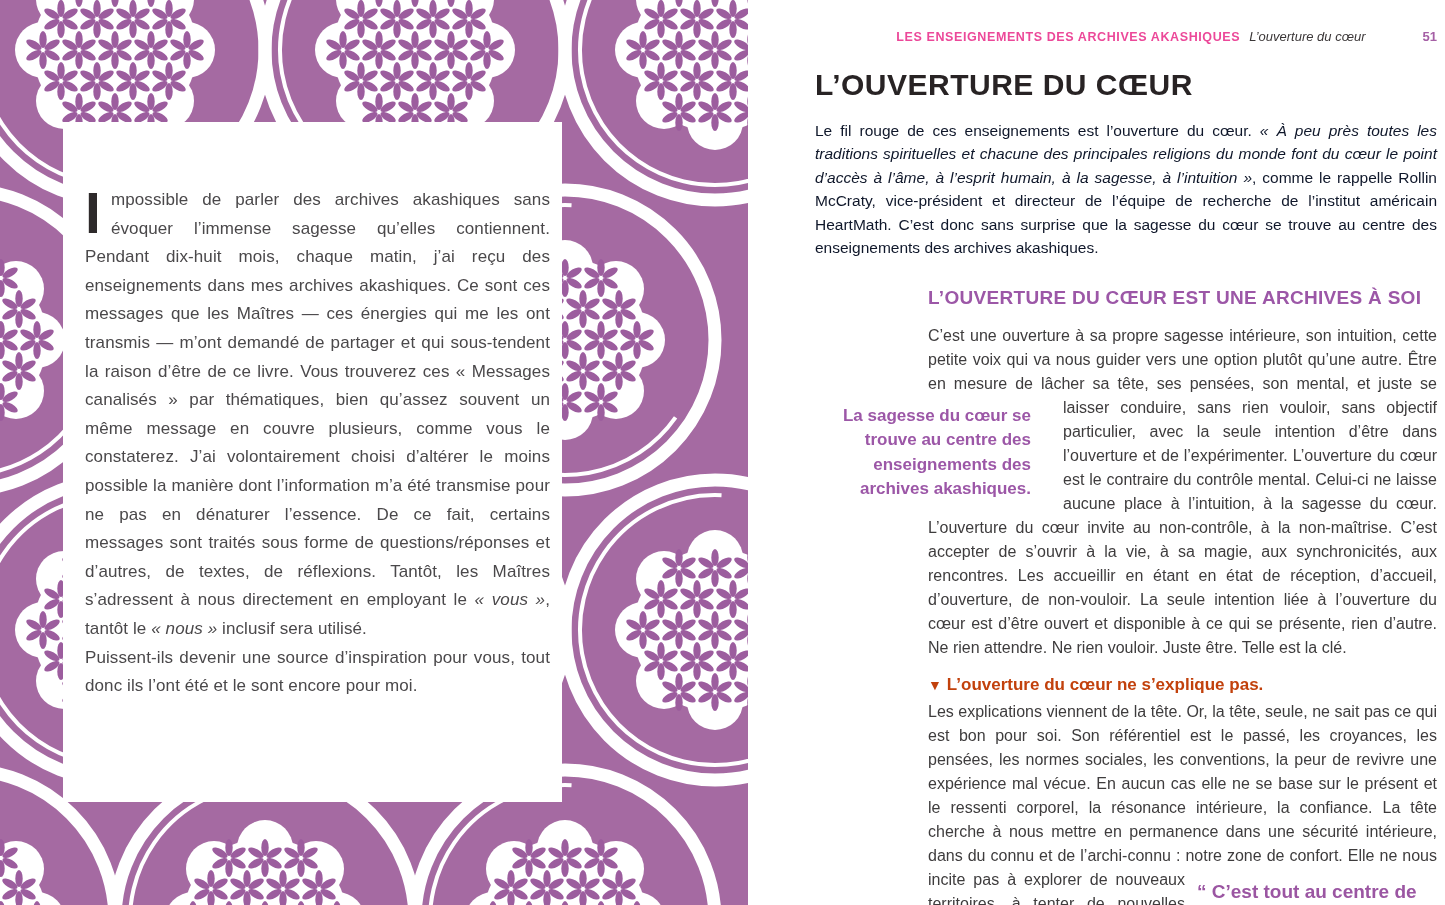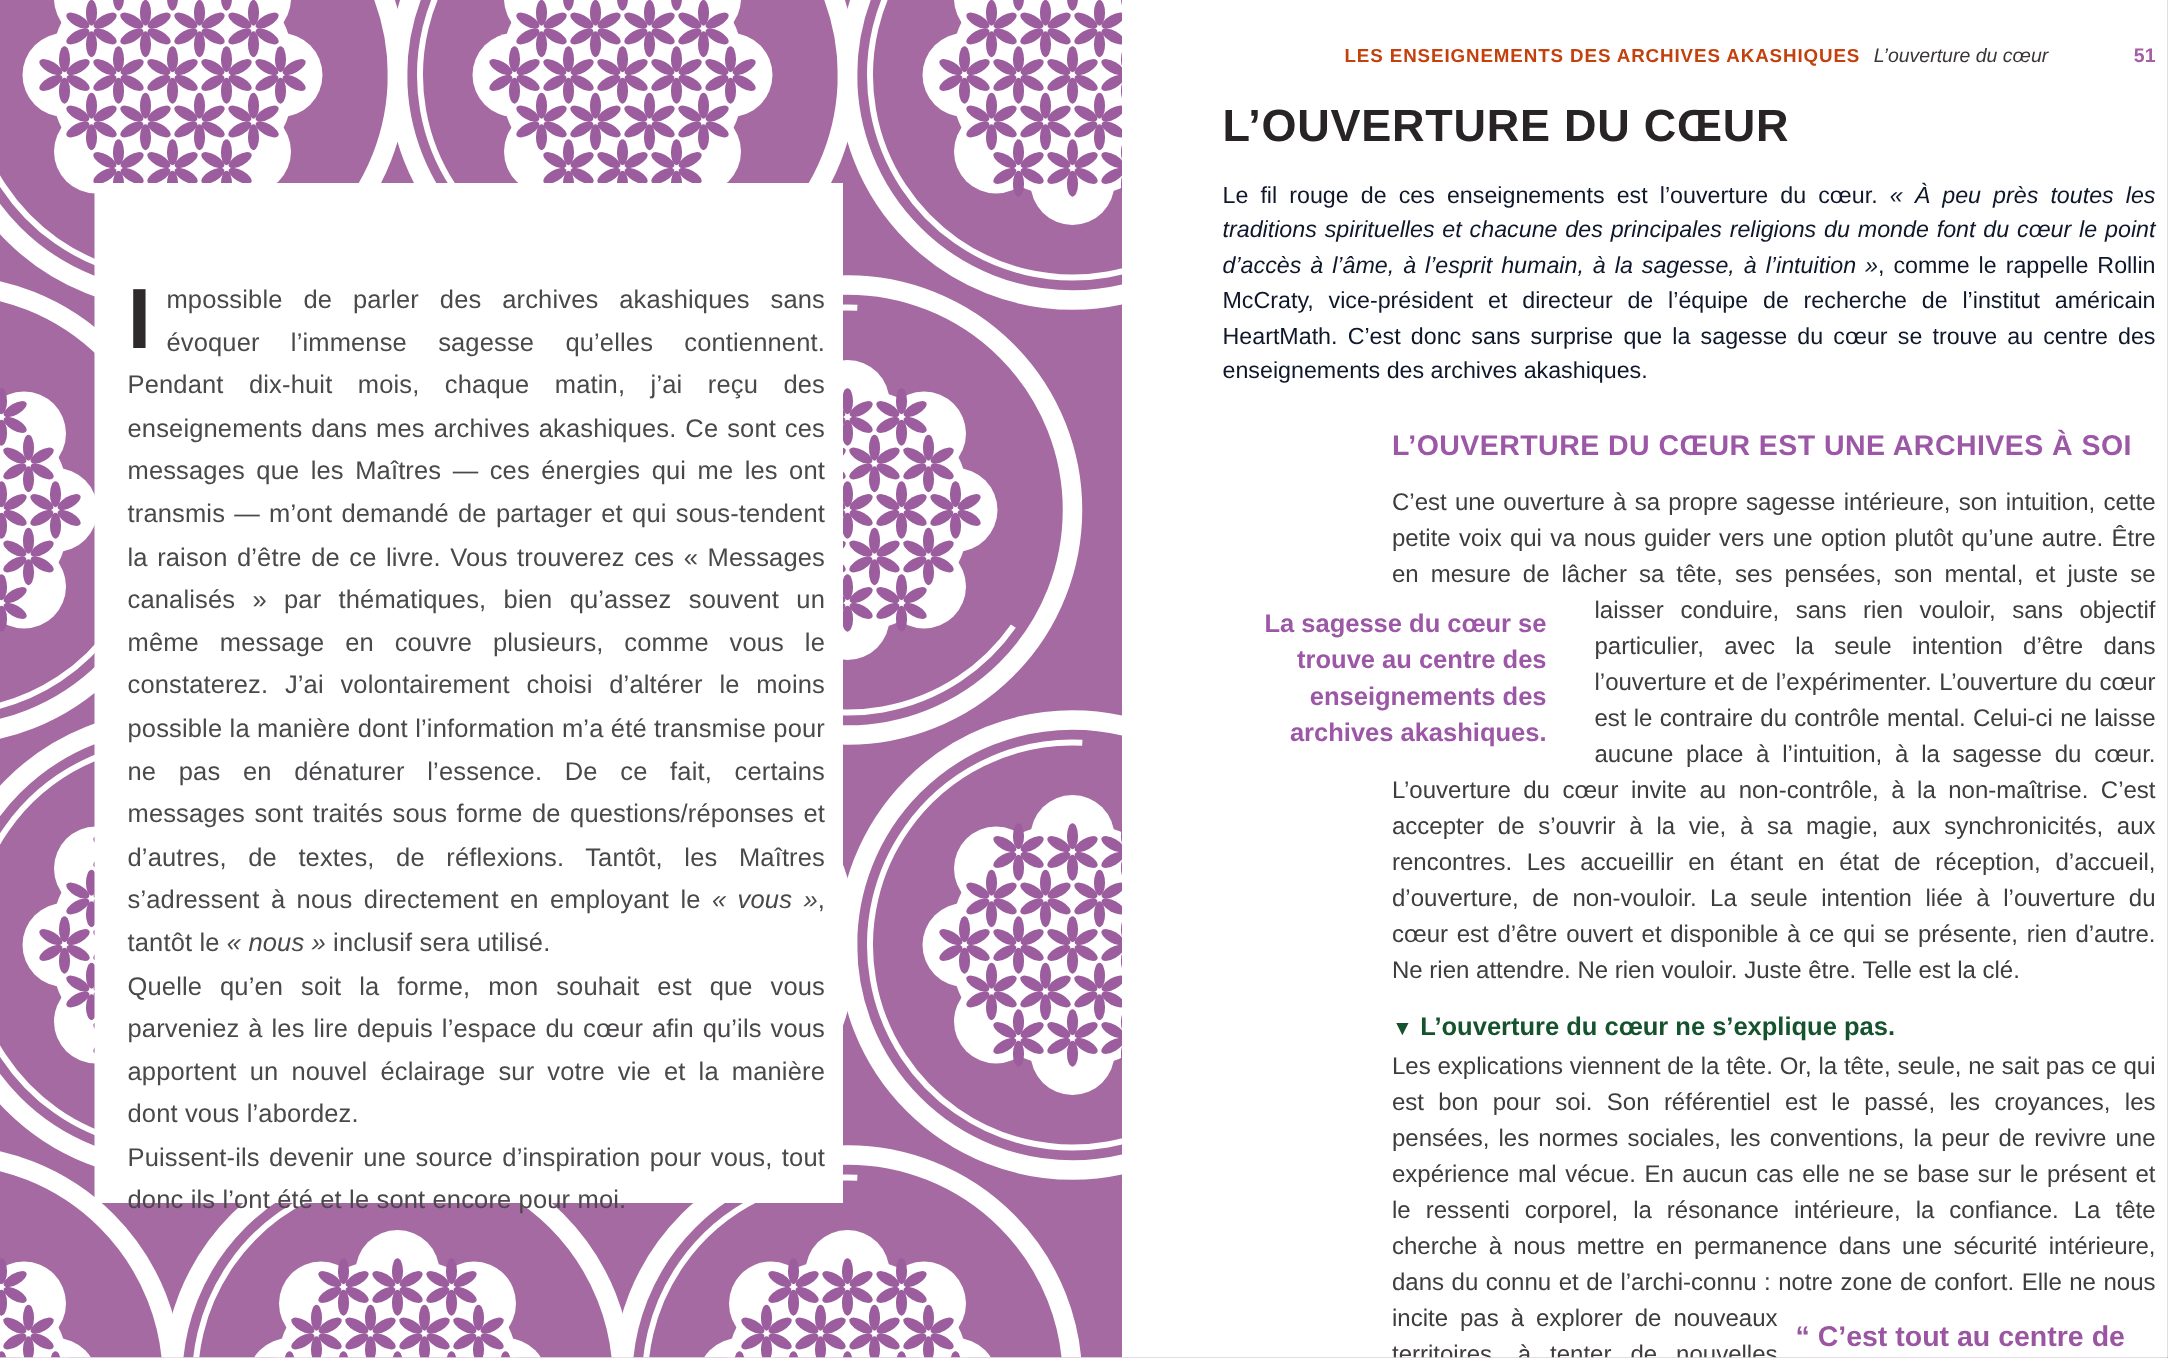--- a/index.html
+++ b/index.html
@@ -26,42 +26,42 @@
   }
   
   .page-right{
     position:relative;width:697px;height:905px;box-sizing:border-box;
     padding:30px 8px 0 67px;background:#ffffff;flex:0 0 697px;
   }
   .running-header{
     display:flex;justify-content:flex-end;align-items:baseline;gap:9px;
     font-size:12.5px;line-height:1;white-space:nowrap;
   }
-  .rh-kicker{font-weight:bold;letter-spacing:0.6px;color:#c2410c;}
+  .rh-kicker{font-weight:bold;letter-spacing:0.6px;color:#ec4899;}
   .rh-chapter{font-style:italic;font-size:13px;color:#3a3637;}
   .rh-page{font-weight:bold;font-size:13px;color:#a55fa5;margin-left:48px;}
   h1.chapter-title{
     margin:24px 0 0 0;font-size:30px;line-height:1.1;font-weight:bold;
     letter-spacing:0.5px;color:#282324;
   }
   p.intro{
     margin:18px 0 0 0;font-size:15.5px;line-height:23.5px;
     text-align:justify;color:#0f172a;
   }
   .body-col{margin-left:113px;}
   h2.section-title{
     margin:27px 0 0 0;font-size:19px;line-height:1.2;font-weight:bold;
     letter-spacing:0.3px;color:#9c57a7;
   }
   p.body{
     margin:15px 0 0 0;font-size:16px;line-height:24px;
     text-align:justify;color:#3e3c3d;position:relative;
   }
   h3.subheading{
-    margin:14px 0 0 0;font-size:17px;font-weight:bold;color:#14532d;line-height:1.3;
+    margin:14px 0 0 0;font-size:17px;font-weight:bold;color:#c2410c;line-height:1.3;
   }
   h3.subheading .tri{font-size:14px;margin-right:5px;}
   p.para-b{margin-top:4px;}
   .note-float{float:left;width:135px;height:118px;position:relative;}
   .margin-note{
     position:absolute;left:-113px;top:8px;width:216px;
     font-weight:bold;font-size:17px;line-height:1.42;color:#9c57a7;
     text-align:right;
   }
   .quote-float{float:right;width:240px;margin:10px 0 0 12px;}
@@ -133,21 +133,20 @@
       <use href="#motif" x="115" y="630"></use>
         <use href="#motif" x="415" y="630"></use>
         <use href="#motif" x="715" y="630"></use>
       <use href="#motif" x="-35" y="920"></use>
         <use href="#motif" x="265" y="920"></use>
         <use href="#motif" x="565" y="920"></use>
     </svg>
 
     <div class="left-panel">
       <p><span class="dropcap">I</span><span><span>mpossible de parler des archives akashiques sans évoquer l’immense sagesse qu’elles contiennent. Pendant dix-huit mois, chaque matin, j’ai reçu des enseignements dans mes archives akashiques. Ce sont ces messages que les Maîtres — ces énergies qui me les ont transmis — m’ont demandé de partager et qui sous-tendent la raison d’être de ce livre. Vous trouverez ces « Messages canalisés » par thématiques, bien qu’assez souvent un même message en couvre plusieurs, comme vous le constaterez. J’ai volontairement choisi d’altérer le moins possible la manière dont l’information m’a été transmise pour ne pas en dénaturer l’essence. De ce fait, certains messages sont traités sous forme de questions/réponses et d’autres, de textes, de réflexions. Tantôt, les Maîtres s’adressent à nous directement en employant le </span><span class="it">« vous »</span><span>, tantôt le </span><span class="it">« nous »</span><span> inclusif sera utilisé.</span></span></p>
-      <p>Quelle qu’en soit la forme, mon souhait est que vous parveniez à les lire depuis l’espace du cœur afin qu’ils vous apportent un nouvel éclairage sur votre vie et la manière dont vous l’abordez.</p>
       <p>Puissent-ils devenir une source d’inspiration pour vous, tout donc ils l’ont été et le sont encore pour moi.</p>
     </div>
   </div>
 
   <div class="page-right">
 
     <div class="running-header">
       <span class="rh-kicker">LES ENSEIGNEMENTS DES ARCHIVES AKASHIQUES</span>
       <span class="rh-chapter">L’ouverture du cœur</span>
       <span class="rh-page">51</span>

